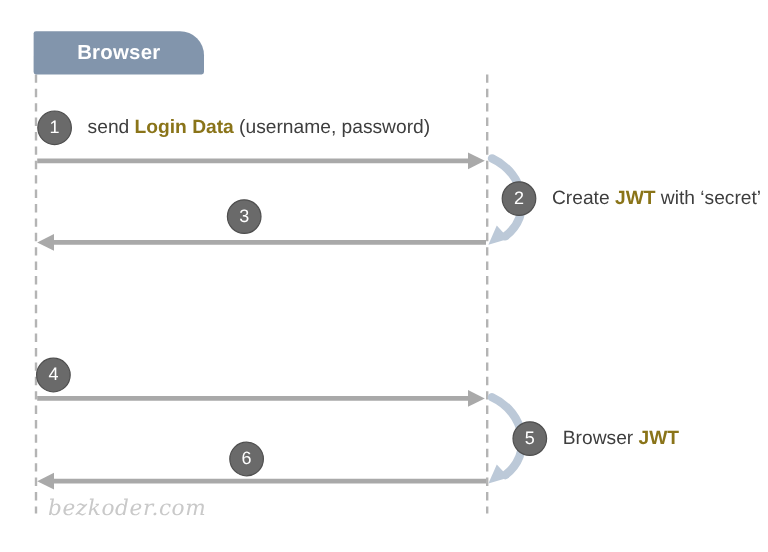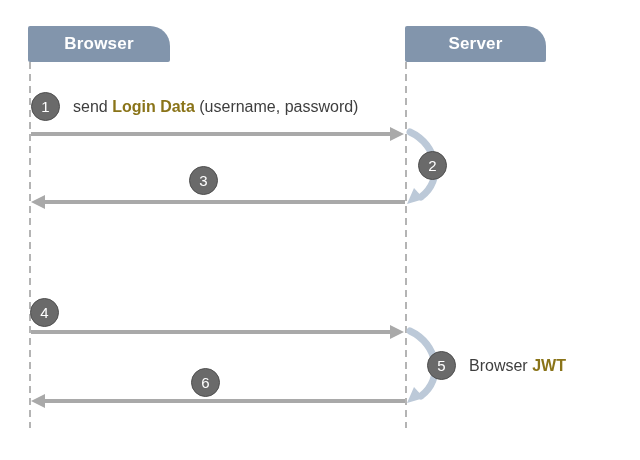--- a/index.html
+++ b/index.html
@@ -81,44 +81,43 @@
 
     <g>
       <line x1="405" y1="401" x2="44" y2="401" stroke="var(--arrow)" stroke-width="4"></line>
       <polygon points="31,401 45,394 45,408" fill="var(--arrow)"></polygon>
     </g>
   </svg>
 
   <div class="actor actor-browser">
     <span>Browser</span>
   </div>
-  <div class="actor actor-server">
-    <span>Server</span>
-  </div>
 
   <div class="step step-1">
     <div class="badge">1</div>
     <div class="label"><span>send </span><span class="em">Login Data</span><span> (username, password)</span></div>
   </div>
 
   <div class="step step-2">
     <div class="badge">2</div>
+    <div class="label"><span>Create </span><span class="em">JWT</span><span> with ‘secret’</span></div>
   </div>
 
   <div class="step step-3">
     <div class="badge">3</div>
   </div>
 
   <div class="step step-4">
     <div class="badge">4</div>
   </div>
 
   <div class="step step-5">
     <div class="badge">5</div>
     <div class="label"><span>Browser </span><span class="em">JWT</span><span></span></div>
   </div>
 
   <div class="step step-6">
     <div class="badge">6</div>
   </div>
 
+  <div class="watermark">bezkoder.com</div>
 
 </div>
 
 </body></html>

